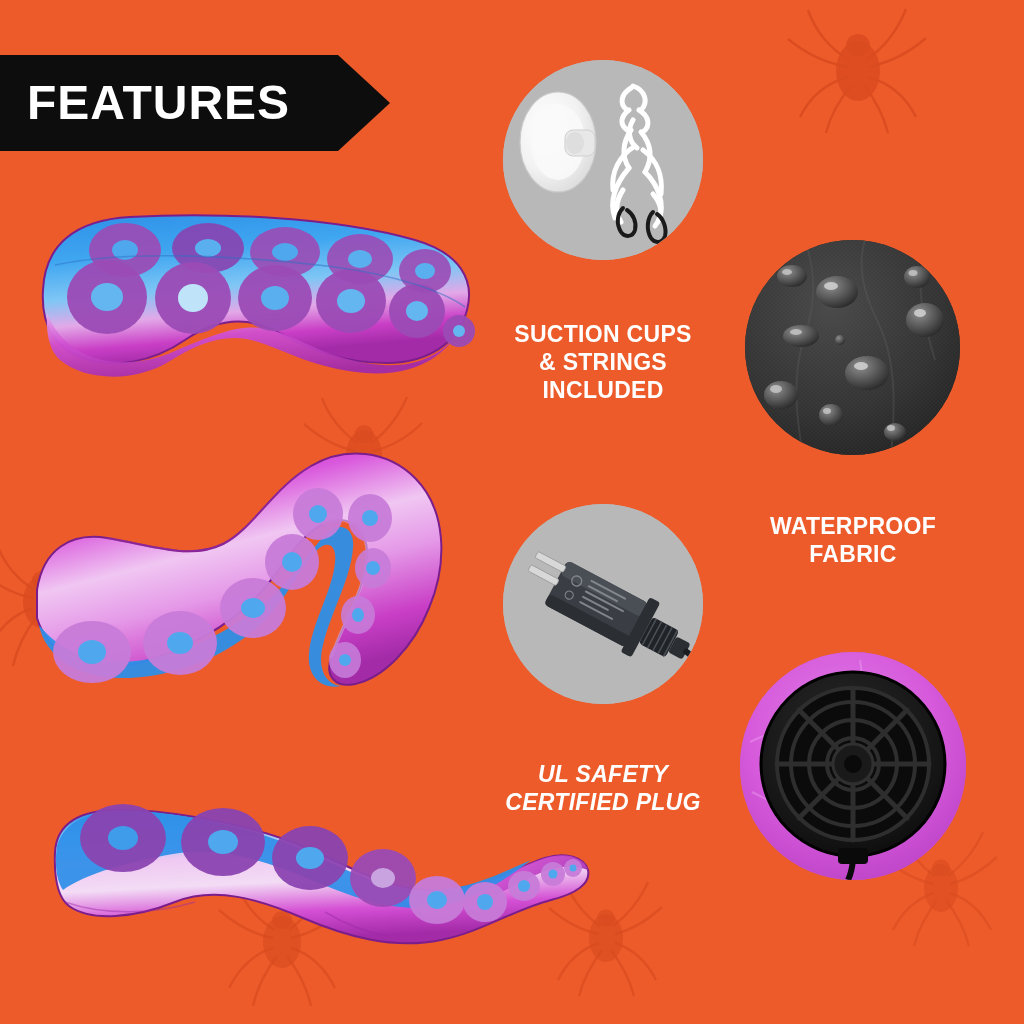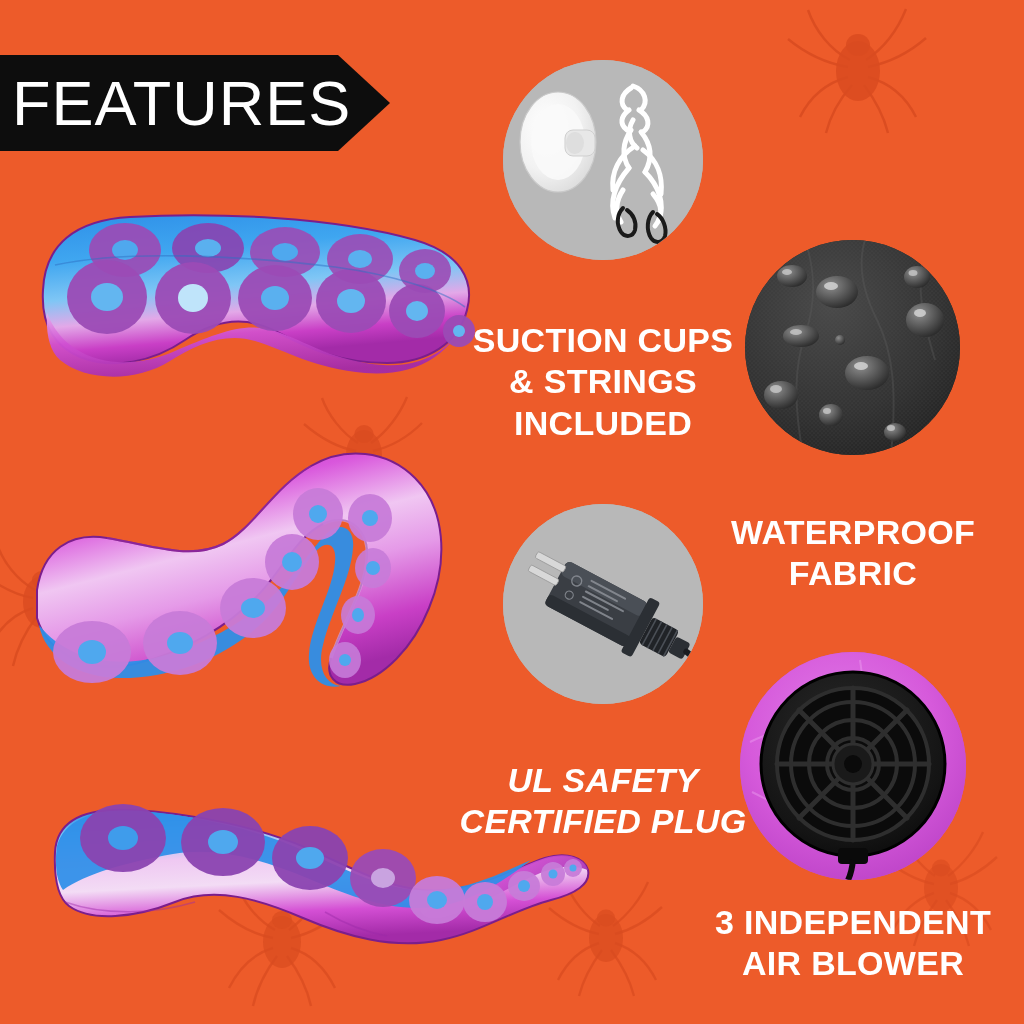--- a/index.html
+++ b/index.html
@@ -34,26 +34,26 @@
     top: 55px;
     width: 390px;
     height: 96px;
   }
   #features-banner .banner-shape {
     position: absolute;
     inset: 0;
   }
   #features-banner .banner-label {
     position: absolute;
-    left: 12px;
+    left: 27px;
     top: 50%;
     transform: translateY(-50%);
     color: #FFFFFF;
-    font-size: 63px;
-    font-weight: 400;
+    font-size: 48px;
+    font-weight: 700;
     letter-spacing: 1px;
     line-height: 1;
     white-space: nowrap;
   }
 
   
   .tentacle {
     position: absolute;
     pointer-events: none;
   }
@@ -63,21 +63,21 @@
   .feature-circle {
     position: absolute;
     border-radius: 50%;
     overflow: hidden;
   }
   .feature-circle svg { display: block; }
 
   .feature-caption {
     position: absolute;
     color: #FFFFFF;
-    font-size: 34px;
+    font-size: 23px;
     font-weight: 700;
     line-height: 1.22;
     letter-spacing: 0.3px;
     text-align: center;
     white-space: pre-line;
   }
 
   
   #circle-suction { left: 503px; top: 60px;  width: 200px; height: 200px; background: #B8B8B8; }
   #caption-suction { left: 445px; top: 320px; width: 316px; }
@@ -576,16 +576,14 @@
       </g>
 
       <circle cx="113" cy="112" r="20" fill="#1A1A1A" stroke="#303030" stroke-width="3"></circle>
       <circle cx="113" cy="112" r="9" fill="#0A0A0A"></circle>
 
       <rect x="98" y="196" width="30" height="16" rx="4" fill="#0A0A0A"></rect>
 
       <path d="M113 208 C112 218 110 224 108 228" stroke="#0A0A0A" stroke-width="6" fill="none"></path>
     </svg>
   </div>
-  <div class="feature-caption" id="caption-blower">3 INDEPENDENT
-AIR BLOWER</div>
 
 </div>
 
 </body></html>

